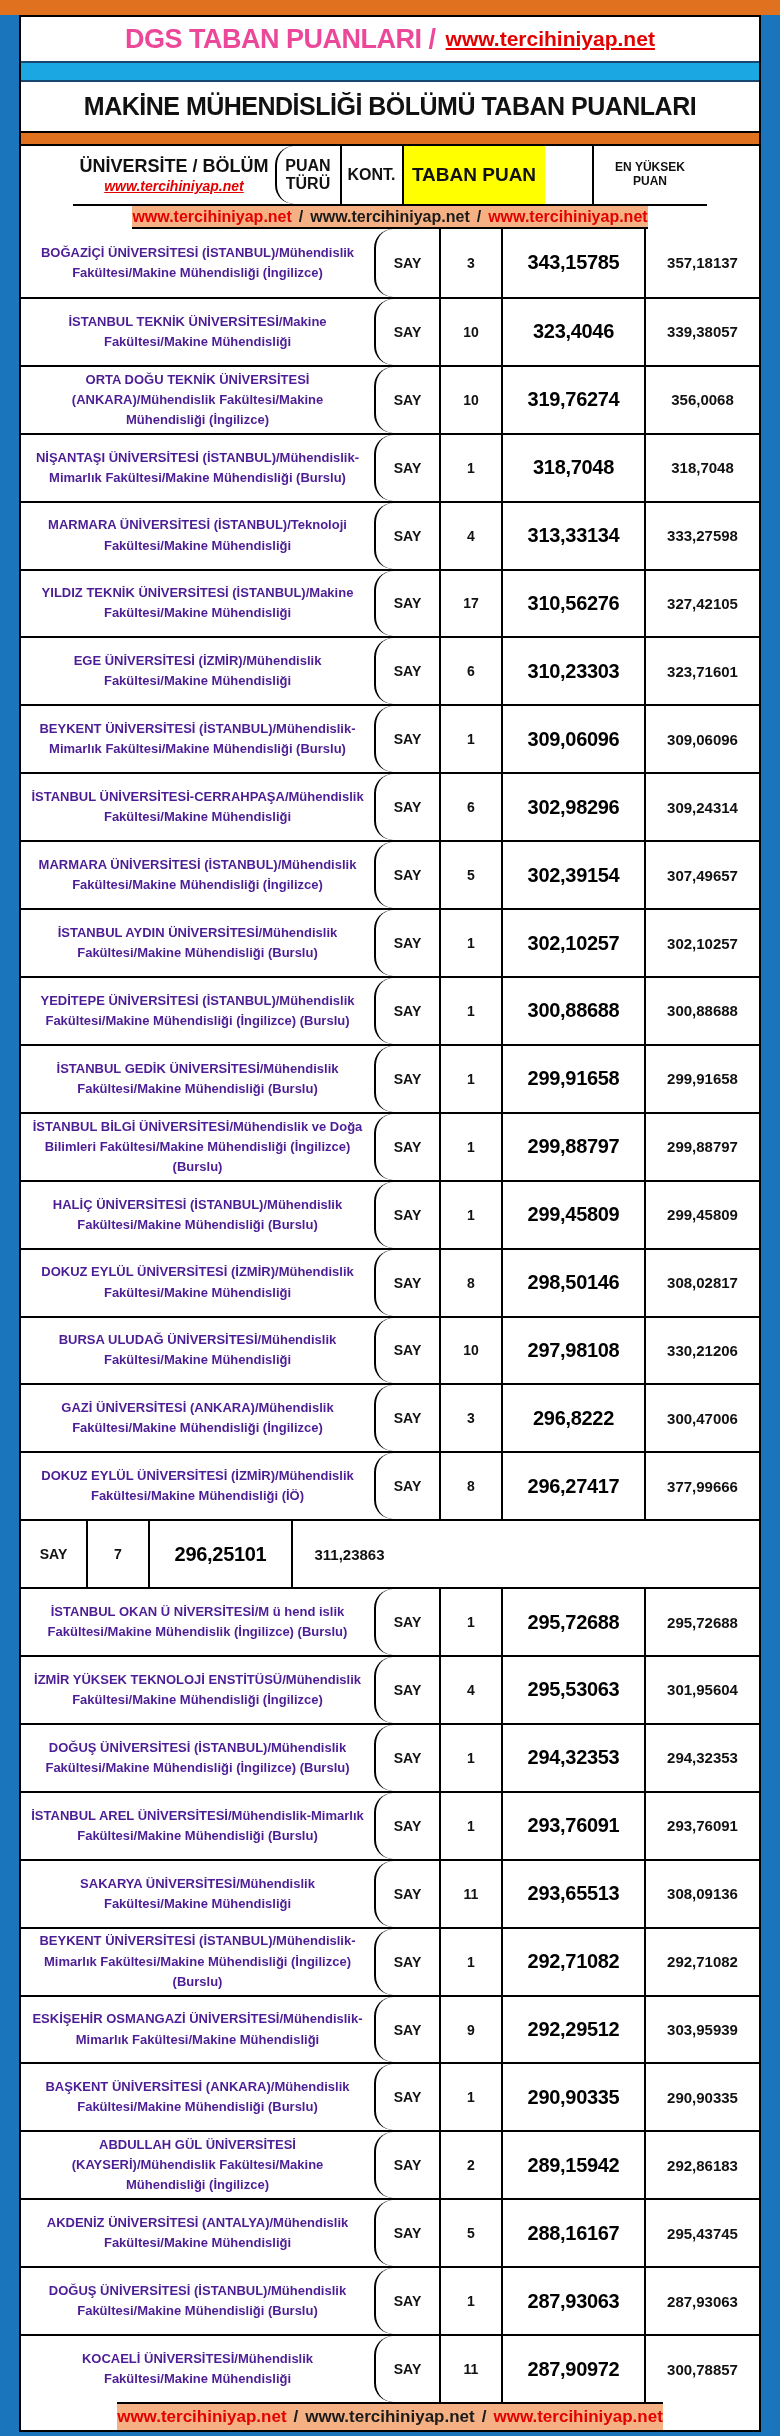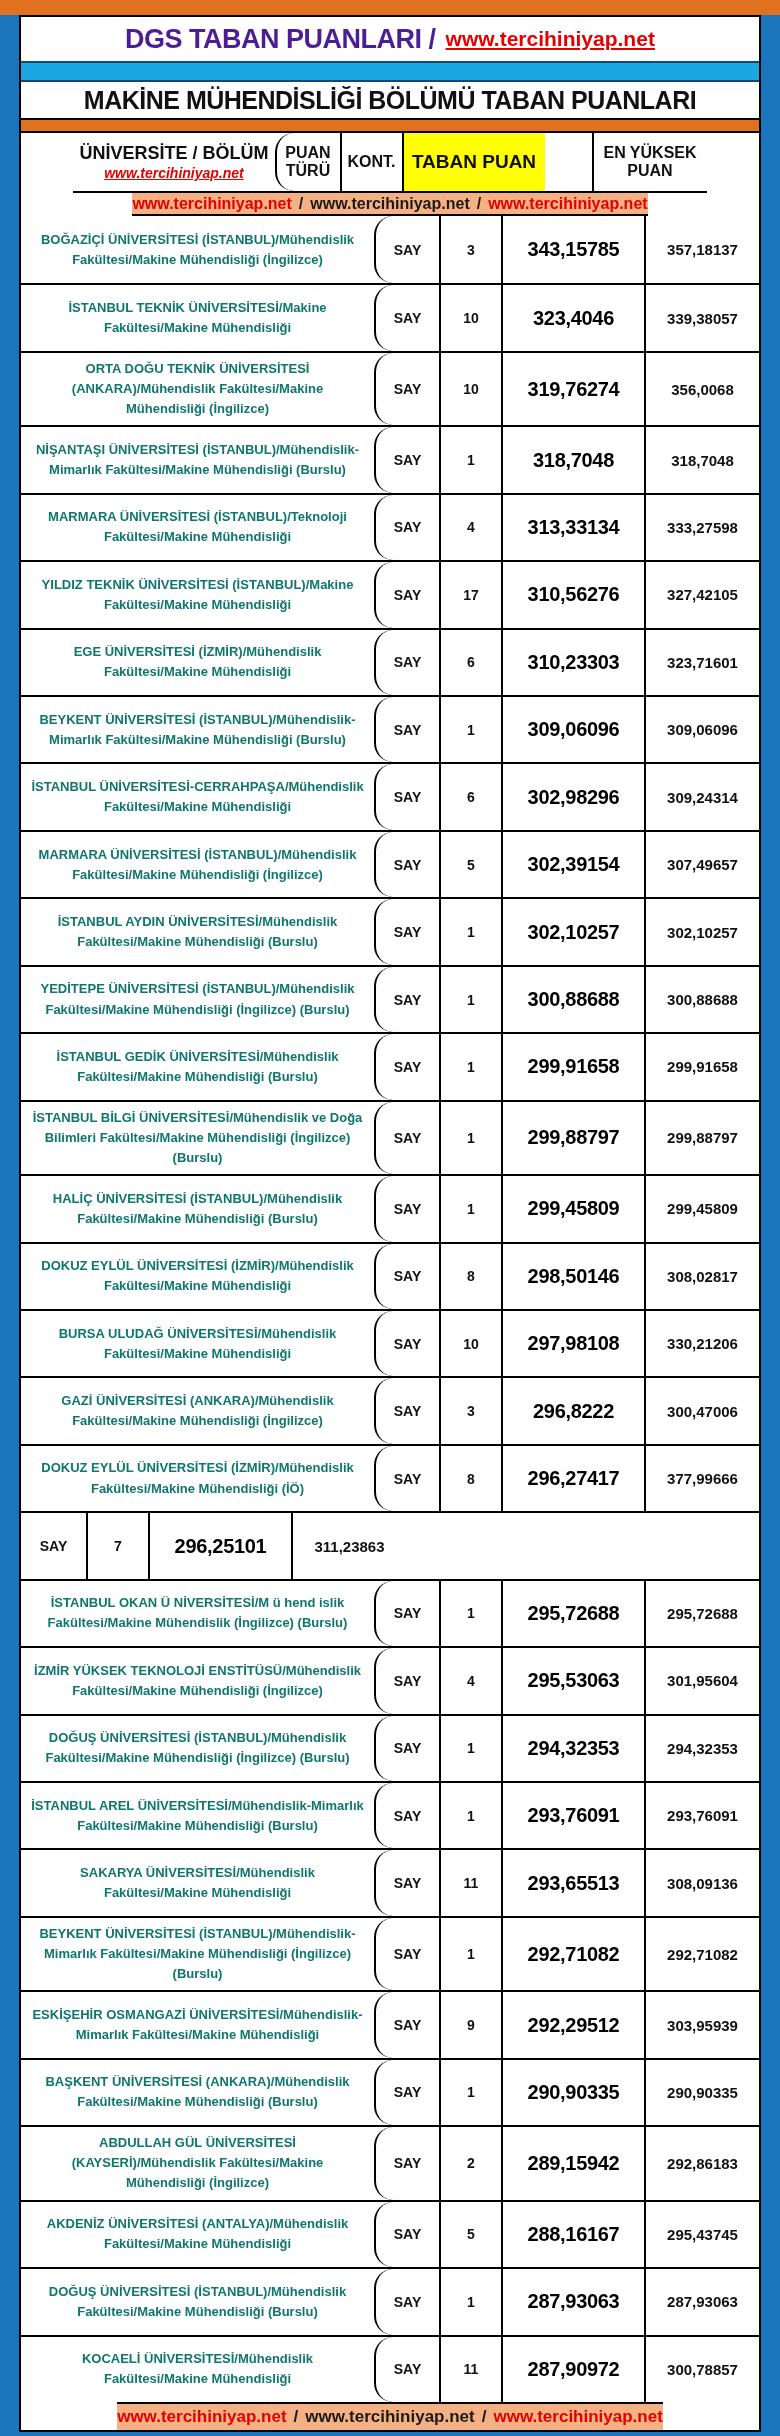--- a/index.html
+++ b/index.html
@@ -8,59 +8,59 @@
 
   .page { width:780px; height:2436px; display:flex; flex-direction:column; background:#ffffff; }
 
   .top-bar { height:15px; background:#E0711E; flex:0 0 auto; }
 
   .frame { flex:1 1 auto; display:flex; flex-direction:column; background:#1B75BC; padding:0 19px 4px 19px; min-height:0; }
 
   .inner { flex:1 1 auto; display:flex; flex-direction:column; border:2px solid #000; background:#fff; min-height:0; }
 
   .title-band { height:44px; flex:0 0 auto; display:flex; align-items:center; justify-content:center; gap:10px; background:#fff; }
-  .title-main { font-size:27px; font-weight:bold; color:#4c1d95; letter-spacing:-0.5px; }
+  .title-main { font-size:27px; font-weight:bold; color:#ec4899; letter-spacing:-0.5px; }
   .title-link { font-size:21px; font-weight:bold; color:#e30000; text-decoration:underline; cursor:pointer; }
 
   .cyan-stripe { height:21px; flex:0 0 auto; background:#1BA7E1; border-top:2px solid #17466e; border-bottom:2px solid #17466e; }
 
-  .subtitle-band { height:36px; flex:0 0 auto; display:flex; align-items:center; justify-content:center; background:#fff; }
+  .subtitle-band { height:49px; flex:0 0 auto; display:flex; align-items:center; justify-content:center; background:#fff; }
   .subtitle-text { font-size:25px; font-weight:bold; color:#111; letter-spacing:-0.5px; }
 
   .orange-stripe { height:15px; flex:0 0 auto; background:#E0711E; border-top:2px solid #000; border-bottom:2px solid #000; }
 
   .table { flex:1 1 auto; display:flex; flex-direction:column; min-height:0;align-items:center; }
 
   .cell { display:flex; align-items:center; justify-content:center; text-align:center; padding:2px 6px; min-width:0; }
   .cell + .cell { border-left:2px solid #000; }
   .c-univ { flex:1 1 auto; }
   .c-type { width:65px; flex:0 0 auto;border-radius:19px; }
   .c-kont { width:62px; flex:0 0 auto; }
   .c-taban { width:143px; flex:0 0 auto; }
   .c-max  { width:115px; flex:0 0 auto; }
 
   .thead { height:60px; flex:0 0 auto; display:flex; border-bottom:2px solid #000; }
   .thead .cell { font-weight:bold; color:#111; font-size:16px; line-height:1.15; }
   .thead .c-univ { flex-direction:column; justify-content:center; gap:2px; }
   .th-univ-label { font-size:18px; font-weight:bold; color:#111; }
   .th-univ-link { font-size:14px; font-weight:bold; font-style:italic; color:#e30000; text-decoration:underline; cursor:pointer; }
   .thead .c-taban { background:#FFFF00; font-size:19px; }
-  .thead .c-max { font-size:16px;margin-left:47px; }
+  .thead .c-max { font-size:12px;margin-left:47px; }
 
   .banner { flex:0 0 auto; background:#F5B183; display:flex; align-items:center; justify-content:center; gap:7px; font-weight:bold; }
   .banner-top { height:23px; border-bottom:2px solid #000; font-size:16px; }
   .banner-bottom { height:28px; border-top:2px solid #000; font-size:17px; }
   .lnk-red { color:#e30000; cursor:pointer; }
   .lnk-dark { color:#1a1a1a; cursor:pointer; }
   .lnk-sep { color:#1a1a1a; }
 
   #rows { flex:1 1 auto; display:flex; flex-direction:column; min-height:0; }
   .trow { flex:1 1 30px; display:flex; }
   .trow + .trow { border-top:2px solid #000; }
-  .trow .c-univ { font-size:13px; font-weight:bold; color:#0f766e; line-height:1.55; padding:6px 10px; }
+  .trow .c-univ { font-size:13px; font-weight:bold; color:#4c1d95; line-height:1.55; padding:0 10px; }
   .trow .c-type, .trow .c-kont { font-size:14px; font-weight:bold; color:#111; }
   .trow .c-taban { font-size:20px; font-weight:bold; color:#000; letter-spacing:-0.3px; }
   .trow .c-max { font-size:15px; font-weight:bold; color:#111; }
 </style>
 </head>
 <body>
 
 <div class="page">
   <div class="top-bar"></div>
 

